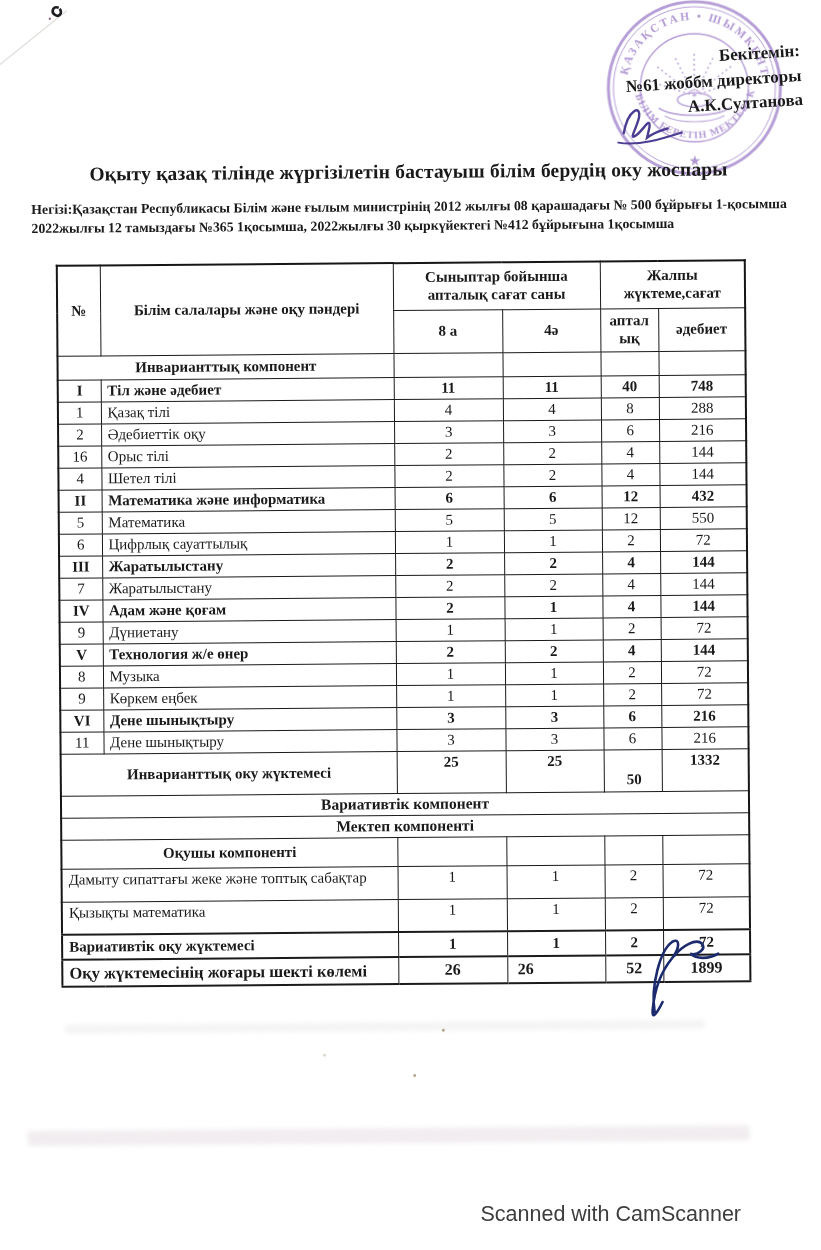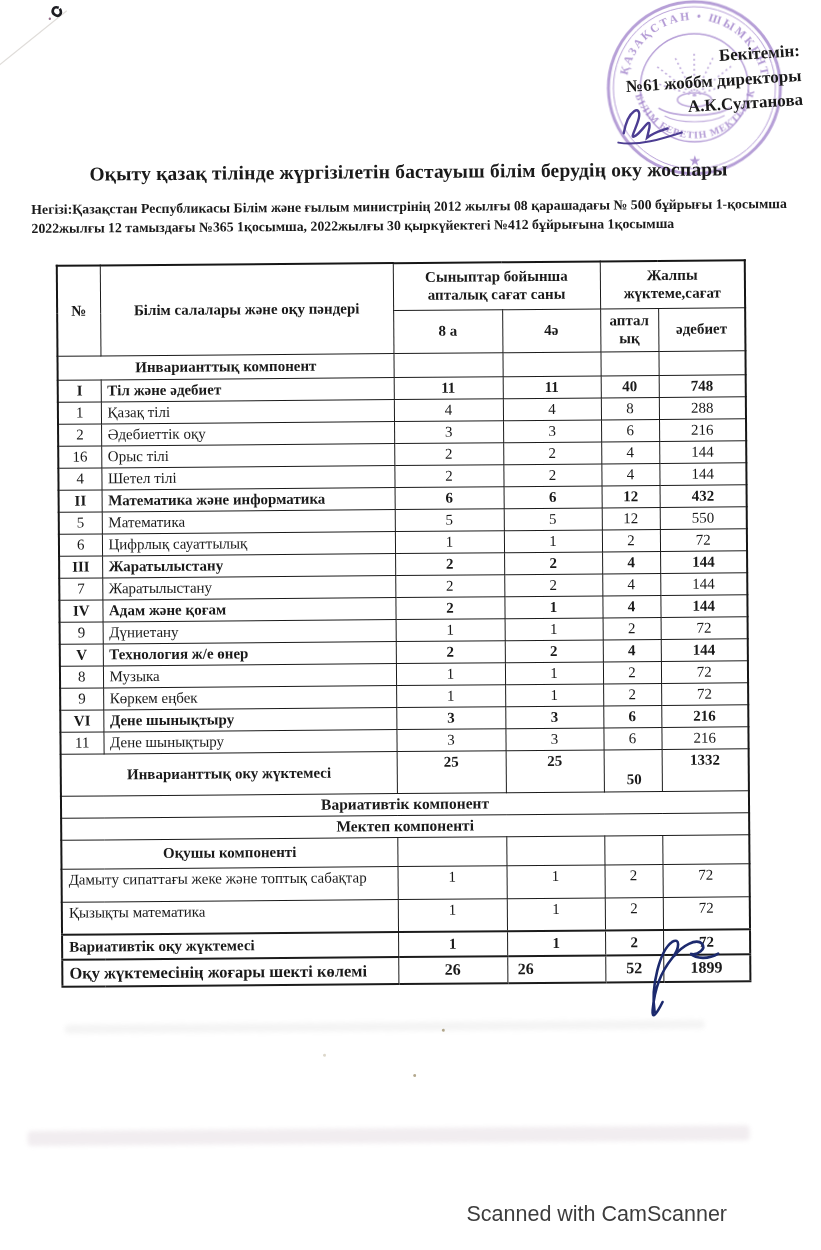--- a/index.html
+++ b/index.html
@@ -70,21 +70,21 @@
   .smudge{position:absolute;border-radius:4px;filter:blur(2px);}
   .smudge1{left:60px;top:1022px;width:640px;height:9px;background:#cfcfcf;opacity:.22;}
   .smudge2{left:22px;top:1128px;width:722px;height:15px;background:#d6c9d2;opacity:.33;}
   .speck{position:absolute;width:3px;height:3px;border-radius:50%;background:#8a7a50;opacity:.65;}
 
   
   .cam-footer{
     position:absolute;left:0;bottom:0;width:821px;height:62px;background:#ffffff;z-index:5;
   }
   .cam-footer span{
-    position:absolute;right:94px;top:14px;
+    position:absolute;right:80px;top:14px;
     font-family:"Liberation Sans", sans-serif;font-size:21.5px;color:#3d3d3d;
   }
 </style>
 </head>
 <body>
 
 <div class="sheet">
 
   <svg class="corner-mark" width="120" height="70" viewBox="0 0 120 70">
     <path d="M2,62 L70,8" stroke="#c4c0ba" stroke-width="1.2" fill="none" opacity="0.55"></path>

